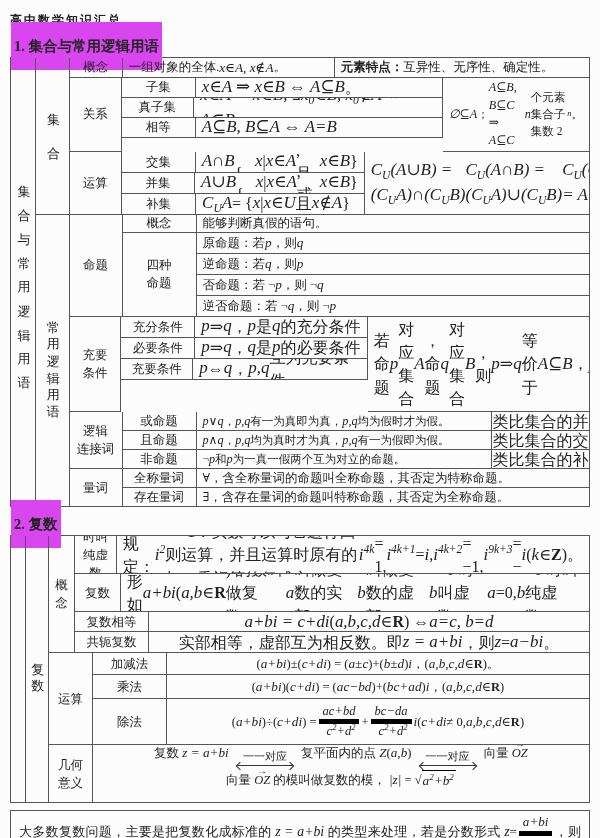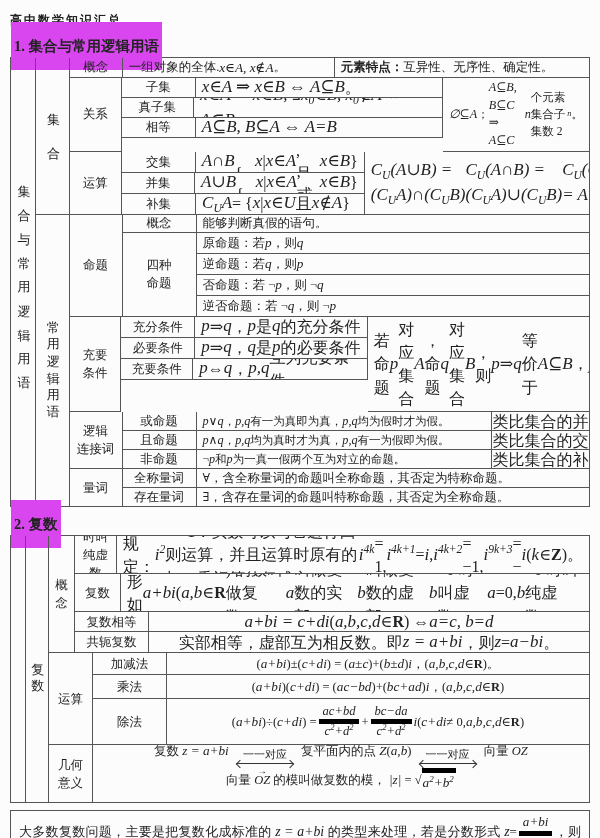--- a/index.html
+++ b/index.html
@@ -55,24 +55,24 @@
   .ls-c{ letter-spacing:17px; }  
   .ls-d{ letter-spacing:16px; }  
 
   
   .m{ font-style:italic; font-size:1.06em; }
   sub,sup{ font-size:0.68em; line-height:0; }
   b{ font-weight:bold; }
   .ov{ text-decoration:overline; }
   .sqrt{ white-space:nowrap; display:inline-flex; align-items:stretch; }
   .rad{ font-style:normal; align-self:center; }
-  .rbody{ border-top:5px solid #000000; padding:0 2px 0 1px;text-align:center; }
+  .rbody{ border-top:1px solid #000000; padding:0 2px 0 1px;text-align:center; }
   .frac{
     display:inline-flex; flex-direction:column; vertical-align:middle;
-    text-align:center; line-height:1.25; font-size:0.95em; margin:0 2px;
+    text-align:right; line-height:1.25; font-size:0.95em; margin:0 2px;
   }
   .fn{ display:block; padding:0 4px; }
   .fd{ display:block; border-top:5px solid #000000; padding:0 4px; }
   .vec{ font-style:italic; position:relative; display:inline-block; }
   .vec::after{
     content:"\2192"; position:absolute; left:50%; top:-0.72em;
     transform:translateX(-50%); font-size:0.78em; font-style:normal;
   }
   .map{ display:inline-flex; flex-direction:column; align-items:center;
         vertical-align:-3px; margin:0 5px; }

